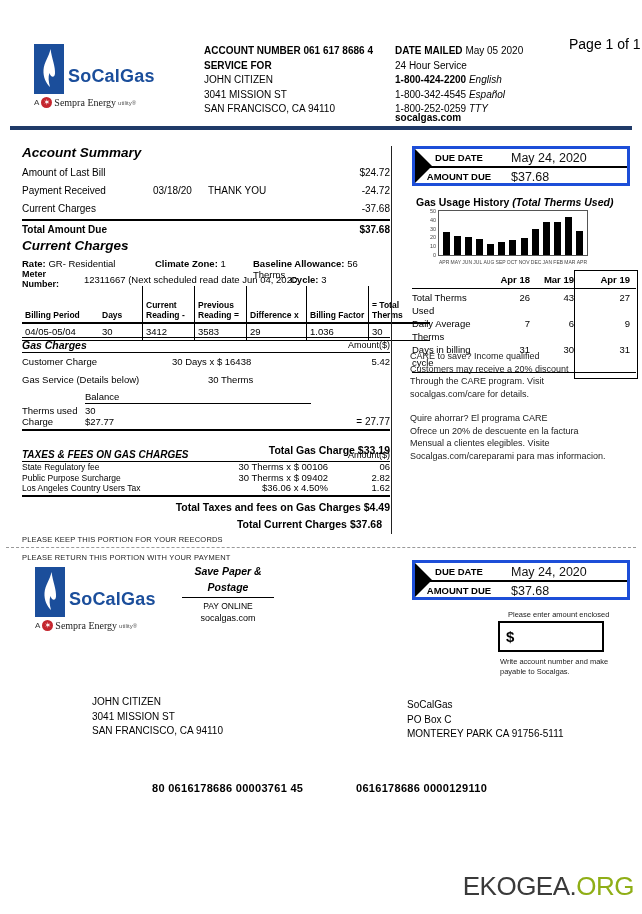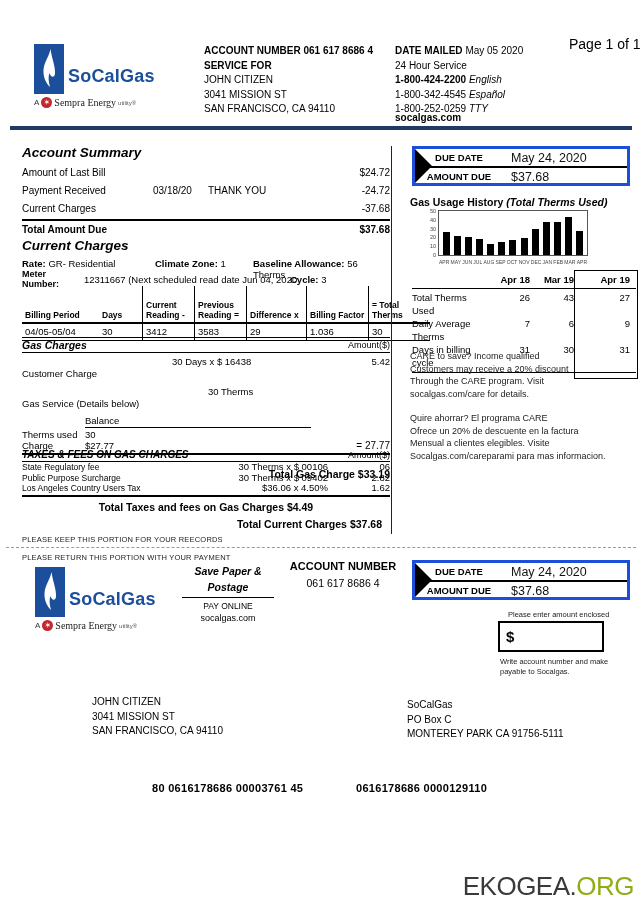--- a/index.html
+++ b/index.html
@@ -50,54 +50,54 @@
   .billing-table th { font-size:8.5px; font-weight:bold; text-align:left; vertical-align:bottom; height:34px; padding:0 2px 2px 3px; border-bottom:2px solid #000; }
   .billing-table td { font-size:9.5px; padding:2px 2px 3px 3px; border-bottom:1.5px solid #000; }
   .billing-table .vline { border-left:1px solid #000; }
 
   
   .gc-wrap { left:22px; top:337px; width:368px; }
   .gc-head { display:flex; justify-content:space-between; align-items:center; border-top:1.5px solid #000; border-bottom:1.5px solid #000; height:14px; }
   .gc-head .t { font-size:10.5px; font-weight:bold; font-style:italic; }
   .gc-head .a { font-size:9px; }
   .gc-row { display:flex; font-size:9.5px; }
-  .gc-label { width:150px;margin-top:12px; } .gc-detail { width:130px; } .gc-amt { margin-left:auto; }
+  .gc-label { width:150px; } .gc-detail { width:130px; } .gc-amt { margin-left:auto; }
   .balance-head { margin-left:63px; width:226px; border-bottom:1px solid #000; font-size:9.5px; padding-bottom:1px; }
   .gd-row { display:flex; font-size:9.5px; line-height:10.5px; position:relative; }
   .gd-label { width:63px; }
   .gd-eq { margin-left:auto; font-size:10px; }
   .gc-thick { border-bottom:2px solid #000; margin-top:2px; }
   .gc-total { text-align:right; font-weight:bold; font-size:10.5px; padding-top:13px; }
 
   
   .tax-wrap { left:22px; top:449px; width:368px; }
   .tax-head { display:flex; justify-content:space-between; align-items:flex-end; border-bottom:1px solid #000; padding-bottom:1px; }
   .tax-head .t { font-size:10px; font-weight:bold; font-style:italic; }
   .tax-head .a { font-size:9px; }
   .tax-row { display:flex; font-size:8.5px; line-height:10.5px; align-items:baseline; }
   .t-label { flex:1; }
   .t-detail { width:120px; text-align:right; font-size:9.5px; }
   .t-amt { width:62px; text-align:right; font-size:9.5px; }
   .tax-thick { border-bottom:2px solid #000; margin-top:1px; }
-  .tax-total { text-align:center; font-weight:bold; font-size:10.5px; margin-top:4px; }
+  .tax-total { text-align:right; font-weight:bold; font-size:10.5px; margin-top:4px; }
   .tax-grand { text-align:right; font-weight:bold; font-size:10.5px; margin-top:5px; padding-right:8px; }
 
   .col-divider { left:391px; top:146px; width:1px; height:388px; background:#222; }
 
   
   .due-box { left:412px; width:218px; height:40px; border:3px solid #1d4ed8; box-sizing:border-box; background:#fff; }
   .pennant { position:absolute; left:0; top:0; width:17px; height:100%; background:#000; clip-path:polygon(0 0,100% 50%,0 100%); }
   .due-row { display:flex; align-items:center; height:17px; }
   .due-row-top { border-bottom:2px solid #000; }
   .due-label { width:88px; text-align:center; font-weight:bold; font-size:9.5px; }
   .due-value { font-size:12.5px; padding-left:8px; color:#111; }
 
   
   .chart-title { left:410px; top:196px; font-size:10.5px; }
-  .chart-title .main { font-weight:bold; }
+  .chart-title .main { font-weight:bold;margin-left:6px; }
   .chart-title .sub { font-weight:bold; font-style:italic; }
   .chart-wrap { left:428px; top:210px; display:flex; }
   .yticks { display:flex; flex-direction:column; justify-content:space-between; align-items:flex-end; width:10px; height:50px; font-size:5.5px; color:#444; transform:translateY(-2px); padding-right:2px; box-sizing:border-box; }
   .plot { width:150px; height:46px; border:1px solid #555; box-sizing:border-box; display:flex; align-items:flex-end; justify-content:space-between; padding:0 4px; background:#fff; }
   .gbar { width:7px; background:var(--bar-black,#000); }
   .xlabels { position:absolute; left:10px; top:47px; width:150px; display:flex; justify-content:space-between; font-size:5px; color:#444; padding:2px 1px 0; box-sizing:border-box; }
 
   
   .usage-wrap { left:412px; top:274px; width:224px; font-size:9.5px; }
   .u-head { display:flex; font-weight:bold; border-bottom:1px solid #000; padding-bottom:3px; }
@@ -417,24 +417,20 @@
   </div>
 
   <div class="abs save-block">
     <div class="save-title">Save Paper &amp;
 Postage</div>
     <div class="save-rule"></div>
     <div class="pay-online">PAY ONLINE</div>
     <div class="save-site">socalgas.com</div>
   </div>
 
-  <div class="abs acct-block">
-    <div class="acct-label">ACCOUNT NUMBER</div>
-    <div class="acct-value">061 617 8686 4</div>
-  </div>
 
   <div class="abs due-box" style="top:560px;">
     <div class="pennant"></div>
     <div class="due-row due-row-top">
       <span class="due-label">DUE DATE</span>
       <span class="due-value">May 24, 2020</span>
     </div>
     <div class="due-row">
       <span class="due-label">AMOUNT DUE</span>
       <span class="due-value">$37.68</span>

